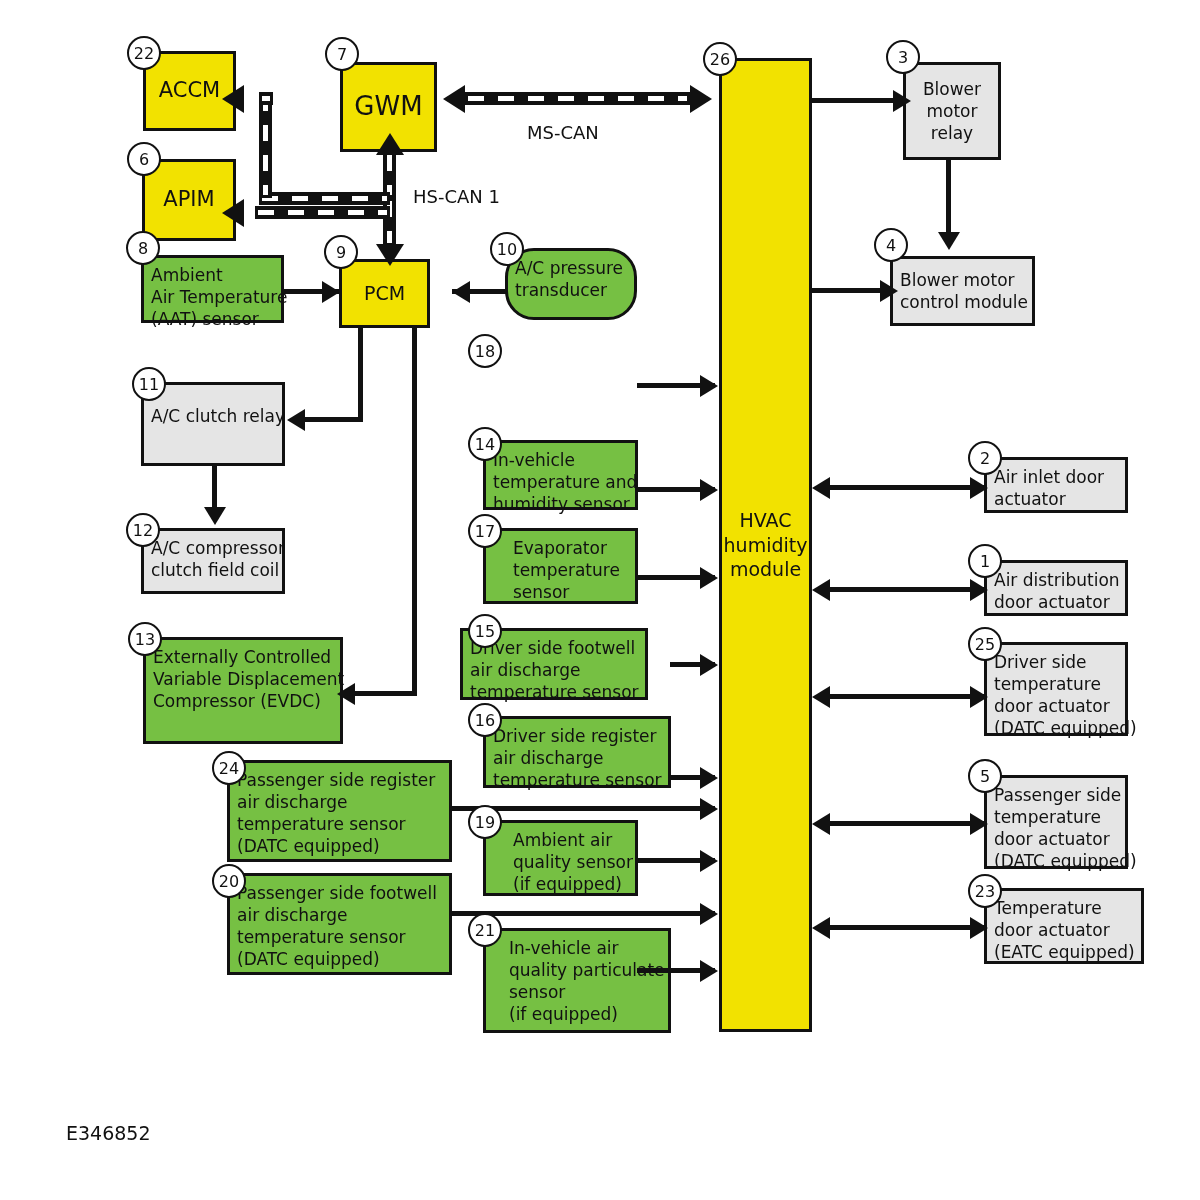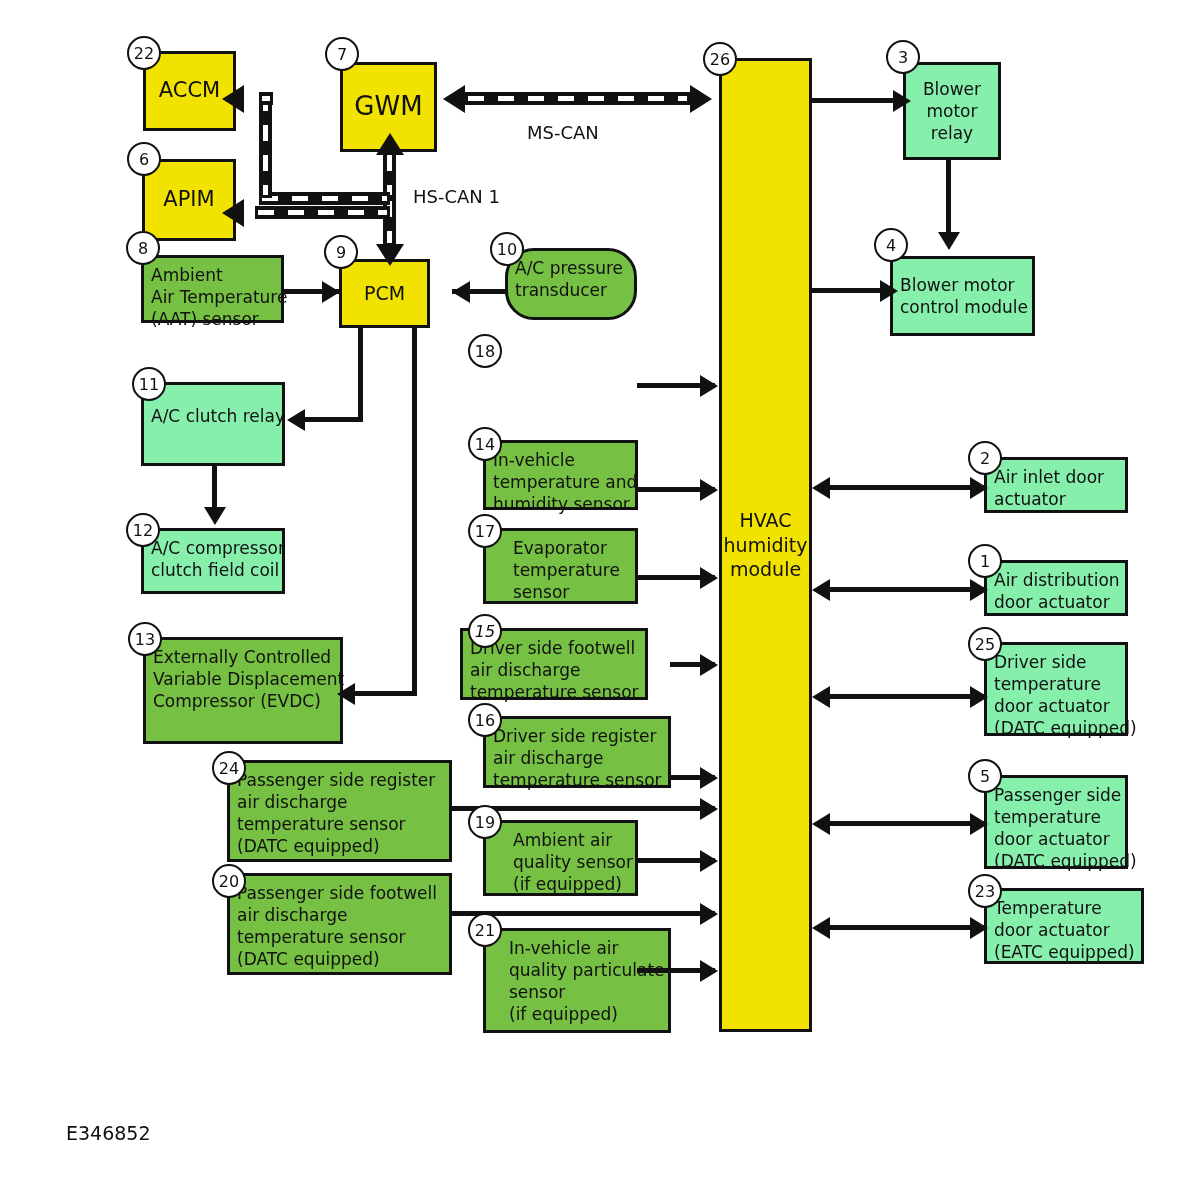--- a/index.html
+++ b/index.html
@@ -17,21 +17,21 @@
     box-sizing:border-box;
     border:3px solid #111111;
     color:#111111;
     font-size:17px;
     line-height:1.30;
     padding:6px 7px;
     white-space:nowrap;
   }
   .box.yellow{background:#F2E200;}
   .box.green {background:#76C043;}
-  .box.blue  {background:#86efac;}
+  .box.blue  {background:#e5e5e5;}
   .box.ctr{
     display:flex;align-items:center;justify-content:center;
     text-align:center;padding:2px;
   }
   .box.midleft{display:flex;align-items:center;justify-content:flex-start;}
   .box .tl{display:block;}
 
   
   .tag{
     position:absolute;
@@ -210,21 +210,21 @@
     <span>3</span>
     </div>
 
   <div class="box yellow ctr" style="left:142px;top:159px;width:94px;height:82px;font-size:21px;">
     <span>APIM</span>
   </div>
   <div class="tag" style="left:127px;top:142px;">
     <span>6</span>
     </div>
 
-  <div class="box blue midleft" style="left:890px;top:256px;width:145px;height:80px;">
+  <div class="box blue midleft" style="left:890px;top:256px;width:145px;height:70px;">
     <div>
       <span class="tl">Blower motor</span>
       <span class="tl">control module</span>
     </div>
   </div>
   <div class="tag" style="left:874px;top:228px;">
     <span>4</span>
     </div>
 
   <div class="box green" style="left:141px;top:255px;width:143px;height:68px;">
@@ -302,21 +302,21 @@
   </div>
   <div class="tag" style="left:968px;top:544px;">
     <span>1</span>
     </div>
 
   <div class="box green" style="left:460px;top:628px;width:188px;height:72px;">
     <span class="tl">Driver side footwell</span>
     <span class="tl">air discharge</span>
     <span class="tl">temperature sensor</span>
   </div>
-  <div class="tag" style="left:468px;top:614px;font-style:italic;">
+  <div class="tag" style="left:468px;top:614px;">
     <span>15</span>
     </div>
 
   <div class="box blue" style="left:984px;top:642px;width:144px;height:94px;">
     <span class="tl">Driver side</span>
     <span class="tl">temperature</span>
     <span class="tl">door actuator</span>
     <span class="tl">(DATC equipped)</span>
   </div>
   <div class="tag" style="left:968px;top:627px;">

